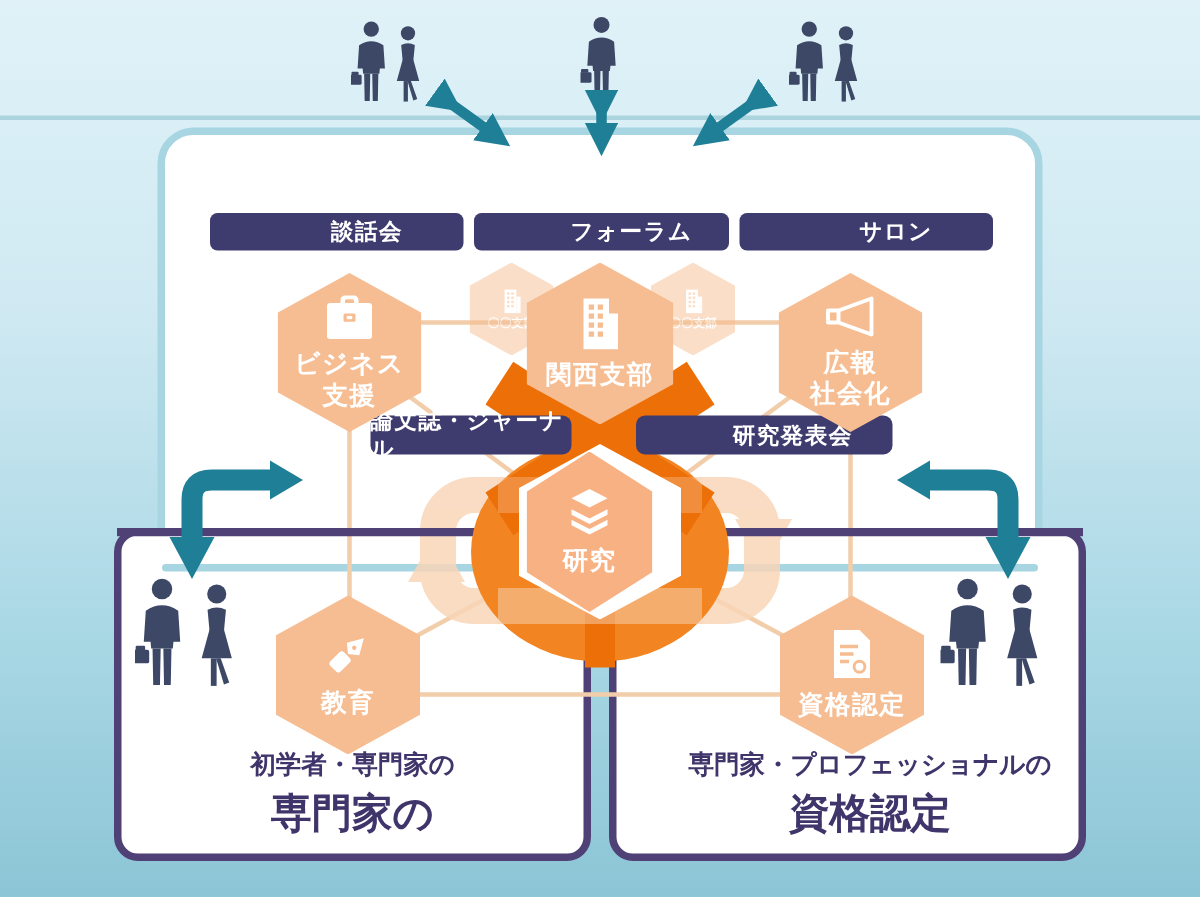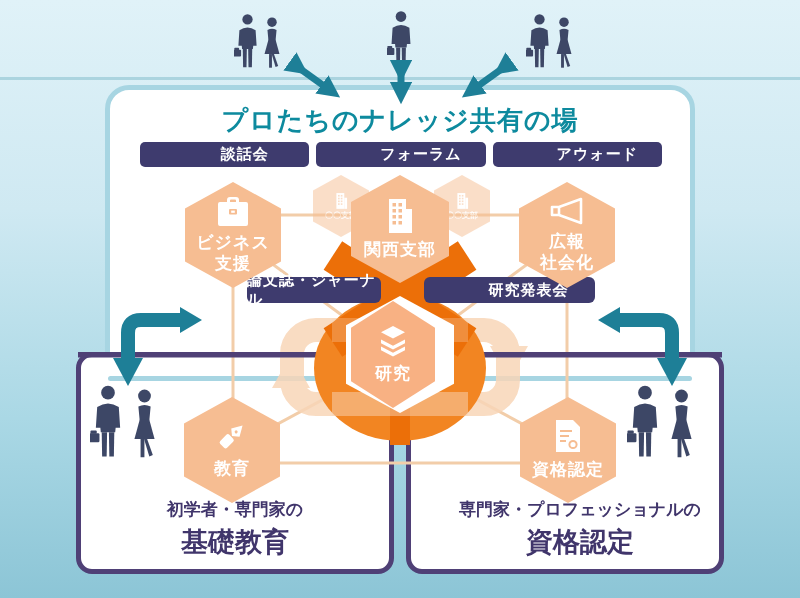--- a/index.html
+++ b/index.html
@@ -116,25 +116,24 @@
     <g fill="#ec6f08">
       <rect x="320" y="282" width="160" height="34" transform="rotate(33 400 299)"></rect>
       <rect x="320" y="282" width="160" height="34" transform="rotate(-33 400 299)"></rect>
       <rect x="390" y="258" width="20" height="187"></rect>
     </g>
 
     <rect x="332" y="392" width="136" height="24" fill="#f8d6b8" opacity="0.5"></rect>
     <rect x="332" y="318" width="136" height="24" fill="#f8d6b8" opacity="0.3"></rect>
   </svg>
 
-  <div class="abs title">プロたちのナレッジ共有の場</div>
   <div class="abs btnrow">
     <div class="pill">談話会</div>
     <div class="pill">フォーラム</div>
-    <div class="pill">アウォード</div>
+    <div class="pill">サロン</div>
   </div>
 
   <div class="abs tag journal">論文誌・ジャーナル</div>
   <div class="abs tag present">研究発表会</div>
 
   <div class="hex small" style="left:313px;top:175px;width:56px;height:62px;background:#f6bd92;--hex:#f6bd92">
     <svg width="13" height="17" viewBox="0 0 28 36">
         <rect x="3" y="2" width="17" height="34" fill="#fff"></rect>
         <rect x="20" y="12" width="6" height="24" fill="#fff"></rect>
         <g fill="var(--hex)">
@@ -272,20 +271,20 @@
     </svg>
   <svg class="person" style="left:627px;top:385px" width="36" height="73" viewBox="0 0 40 80">
       <use href="#p-man" fill="#3d4766"></use>
     </svg>
   <svg class="person" style="left:664px;top:389px" width="35" height="70" viewBox="0 0 40 80">
       <use href="#p-woman" fill="#3d4766"></use>
     </svg>
 
   <div class="abs caption left">
     <div class="l1">初学者・専門家の</div>
-    <div class="l2">基礎教育</div>
+    <div class="l2">専門家の</div>
   </div>
   <div class="abs caption right">
     <div class="l1">専門家・プロフェッショナルの</div>
     <div class="l2">資格認定</div>
   </div>
 
 </div>
 
 </body></html>

